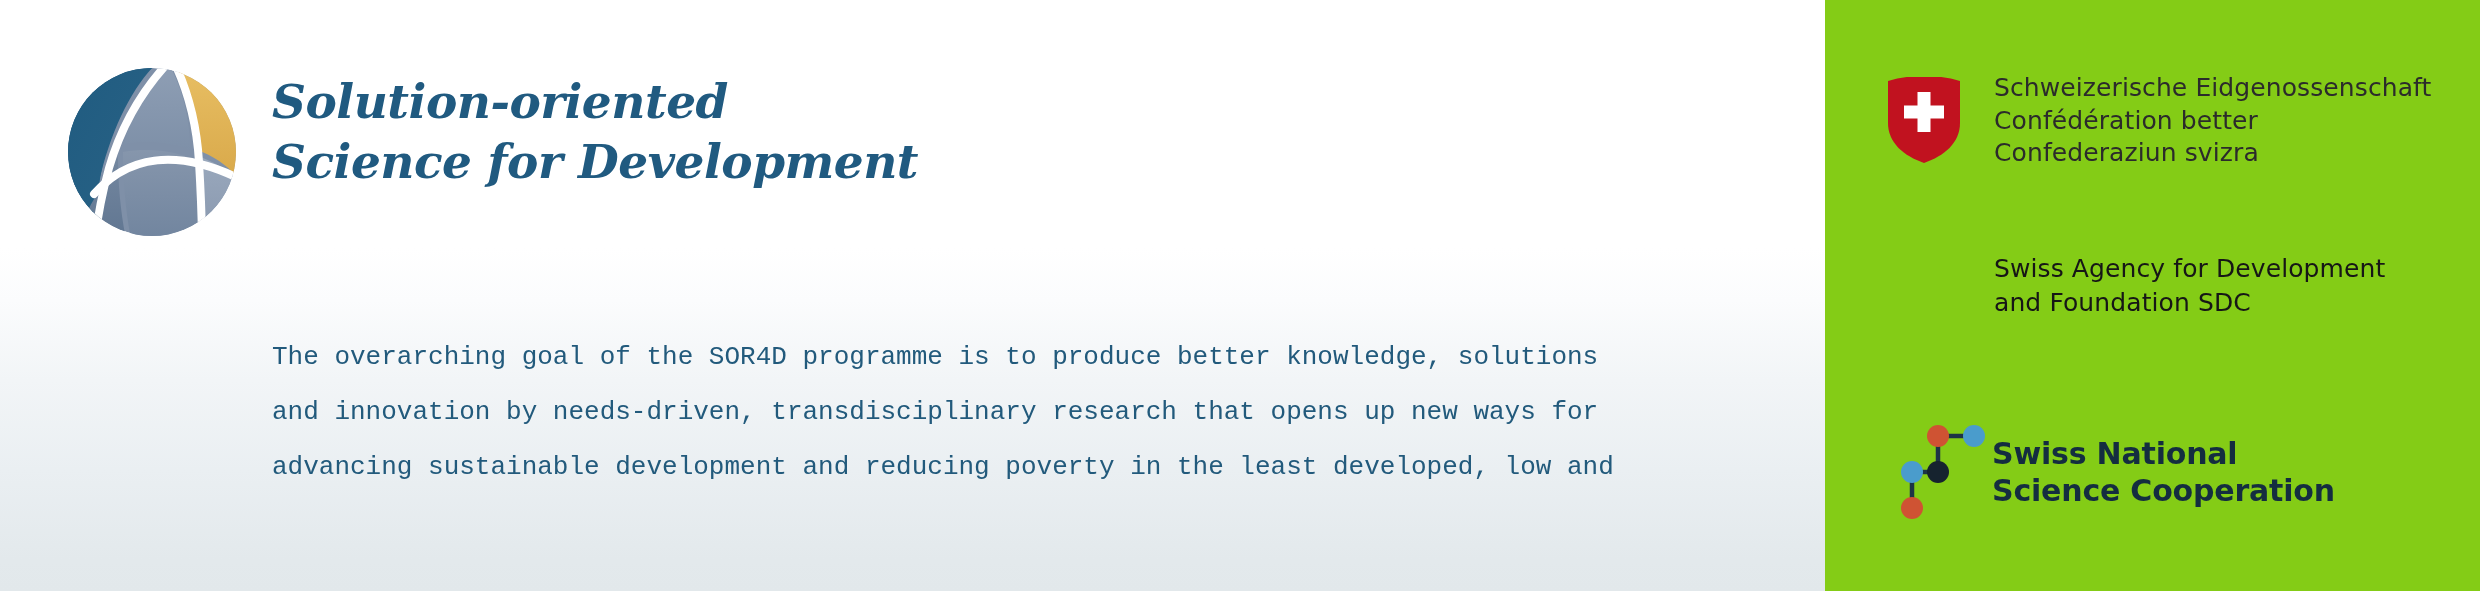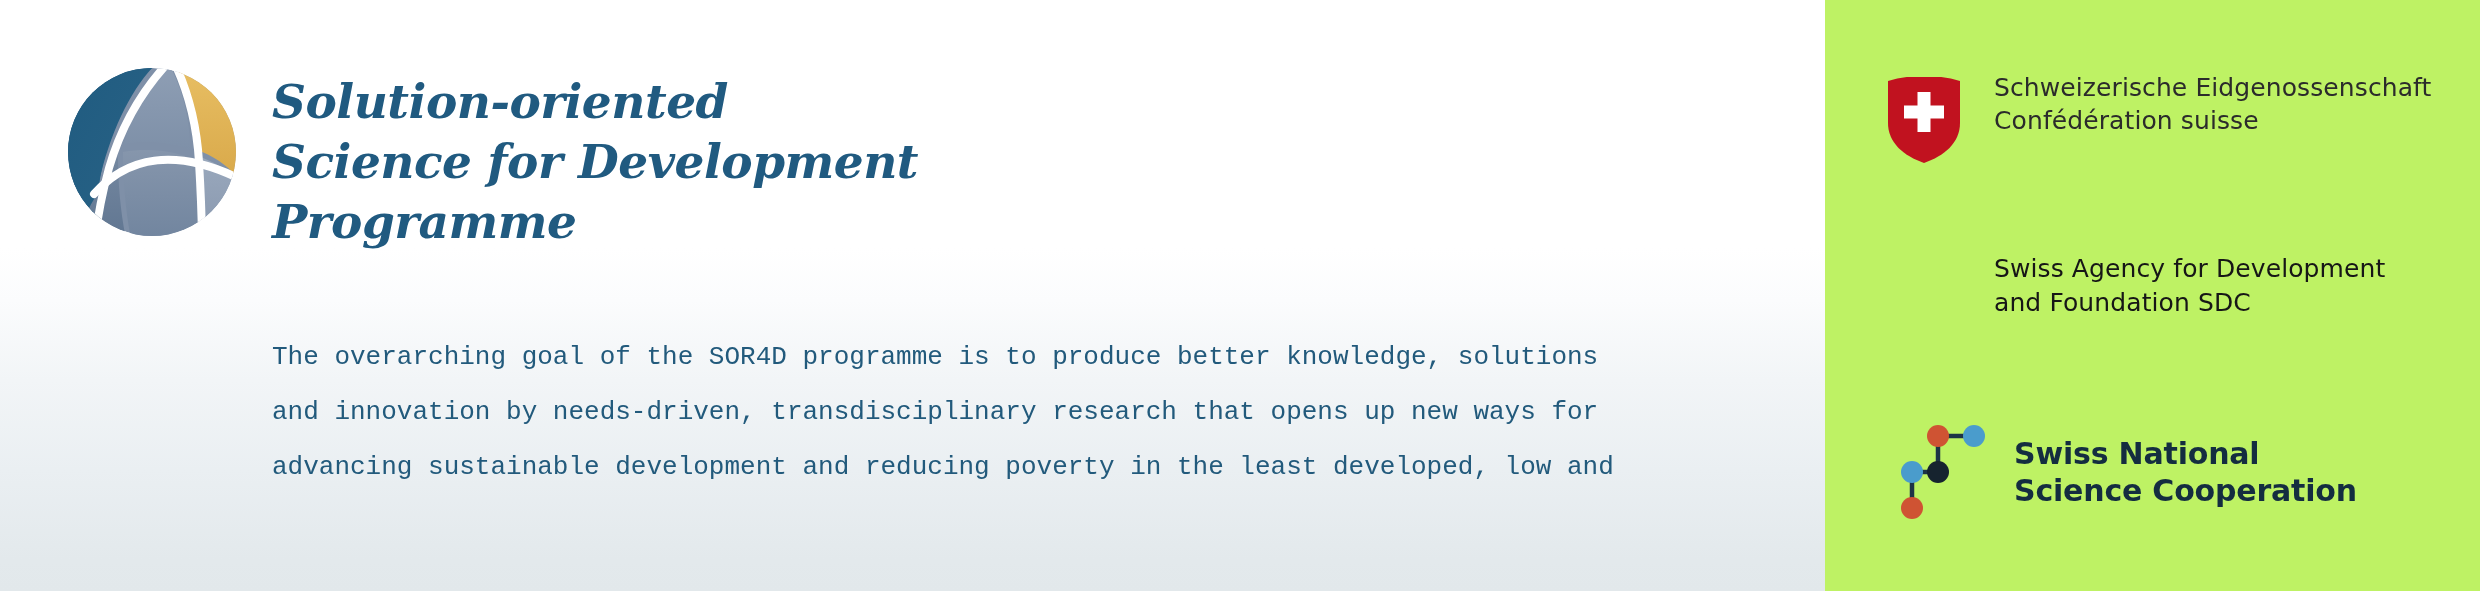--- a/index.html
+++ b/index.html
@@ -9,21 +9,21 @@
     background: #ffffff;
   }
   body {
     font-family: "Liberation Sans", sans-serif;
   }
 
   .banner {
     position: relative;
     width: 2480px;
     height: 591px;
-    background: #bef264;
+    background: #84cc16;
     overflow: hidden;
   }
 
   
   .gradient-panel {
     position: absolute;
     left: 0;
     top: 0;
     width: 1825px;
     height: 591px;
@@ -127,21 +127,20 @@
     display: flex;
     align-items: center;
   }
   .snsf-mark {
     width: 94px;
     height: 104px;
     flex: 0 0 auto;
   }
   .snsf-mark svg { display: block; width: 100%; height: 100%; }
   .snsf-name {
-    margin-left: 22px;
     font-family: "DejaVu Sans", sans-serif;
     font-weight: 700;
     font-size: 30px;
     line-height: 37px;
     color: #142d40;
     letter-spacing: -0.2px;
   }
   .snsf-name .nline { display: block; white-space: nowrap; }
 </style>
 </head>
@@ -212,39 +211,39 @@
         </g>
 
         <circle cx="86" cy="86" r="84" fill="none" stroke="rgba(255,255,255,0.0)" stroke-width="0"></circle>
       </g>
     </svg>
   </div>
 
   <div class="sor4d-title">
     <span class="tline">Solution-oriented</span>
     <span class="tline">Science for Development</span>
-    <span class="tline">Programme</span>
   </div>
 
   <div class="intro-paragraph">
     <span class="pline">The overarching goal of the SOR4D programme is to produce better knowledge, solutions</span>
     <span class="pline">and innovation by needs-driven, transdisciplinary research that opens up new ways for</span>
     <span class="pline">advancing sustainable development and reducing poverty in the least developed, low and</span>
   </div>
 
   <div class="confed-block">
     <div class="confed-shield">
       <svg viewBox="0 0 72 86" xmlns="http://www.w3.org/2000/svg">
         <path d="M 0 4 C 12 0 26 -1 36 -1 C 46 -1 60 0 72 4 L 72 46 C 72 66 56 79 36 86 C 16 79 0 66 0 46 Z" fill="#c1121f"></path>
         <path d="M 29.5 15 L 42.5 15 L 42.5 28.5 L 56 28.5 L 56 41.5 L 42.5 41.5 L 42.5 55 L 29.5 55 L 29.5 41.5 L 16 41.5 L 16 28.5 L 29.5 28.5 Z" fill="#ffffff"></path>
       </svg>
     </div>
     <div class="confed-langs">
       <span class="lang">Schweizerische Eidgenossenschaft</span>
-      <span class="lang">Confédération suisse</span>
+      <span class="lang">Confédération better</span>
+      <span class="lang">Confederaziun svizra</span>
     </div>
   </div>
 
   <div class="sdc-name">
     <span class="sline">Swiss Agency for Development</span>
     <span class="sline">and Foundation SDC</span>
   </div>
 
   <div class="snsf-block">
     <div class="snsf-mark">

